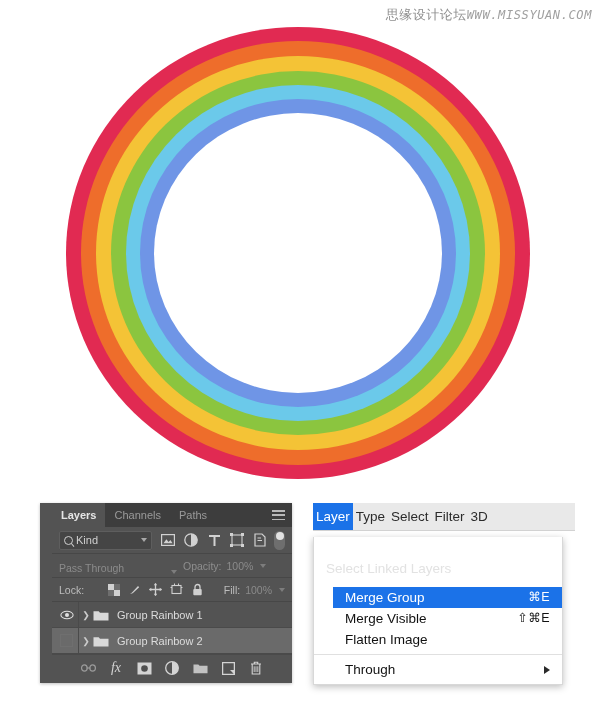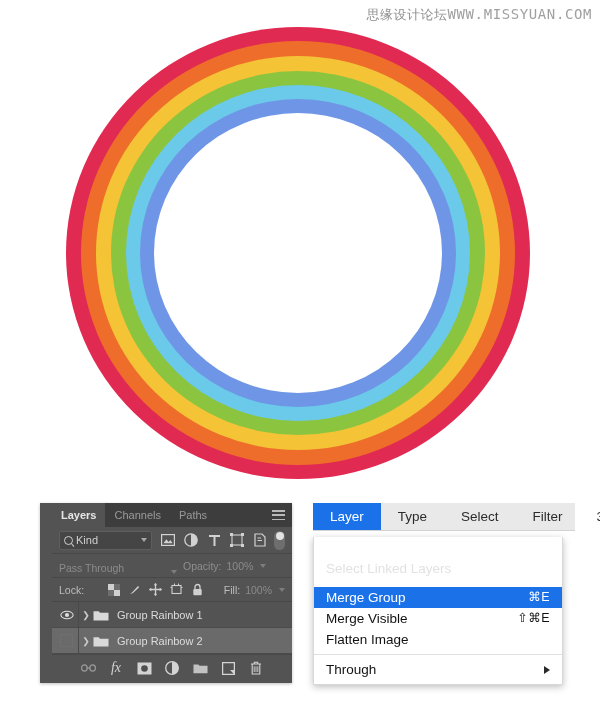--- a/index.html
+++ b/index.html
@@ -27,23 +27,24 @@
     user-select: none;
   }
   #watermark .wm-cn {
     font-family: "DejaVu Sans", sans-serif;
     font-size: 13px;
     letter-spacing: 0.5px;
     color: #8f8f8f;
   }
   #watermark .wm-url {
     font-family: "DejaVu Sans Mono", monospace;
-    font-size: 14px;
+    font-size: 12px;
     letter-spacing: 0.6px;
     color: #a0a0a0;
+    font-style: italic;
   }
 
   
   #artwork {
     position: absolute;
     left: 0;
     top: 0;
     width: 600px;
     height: 490px;
   }
@@ -280,21 +281,21 @@
   #menubar {
     height: 27px;
     background: #e9e9e9;
     display: flex;
     align-items: stretch;
     border-bottom: 1px solid #d2d2d2;
   }
   .menubar-item {
     display: flex;
     align-items: center;
-    padding: 0 17px;
+    padding: 0 3px;
     font-size: 13.5px;
     color: #2b2b2b;
     cursor: default;
   }
   .menubar-item.active {
     background: #1b72e8;
     color: #ffffff;
   }
   #dropdown {
     margin-top: 6px;
@@ -323,20 +324,21 @@
   }
   .menu-item {
     height: 21px;
     line-height: 21px;
     padding: 0 12px;
     font-size: 13.5px;
     color: #111111;
     display: flex;
     align-items: center;
     white-space: nowrap;
+    margin-left: 19px;
   }
   .menu-item.highlight {
     background: #1b72e8;
     color: #ffffff;
   }
   .menu-item .shortcut {
     margin-left: auto;
     font-size: 12.5px;
     letter-spacing: 0.5px;
   }

